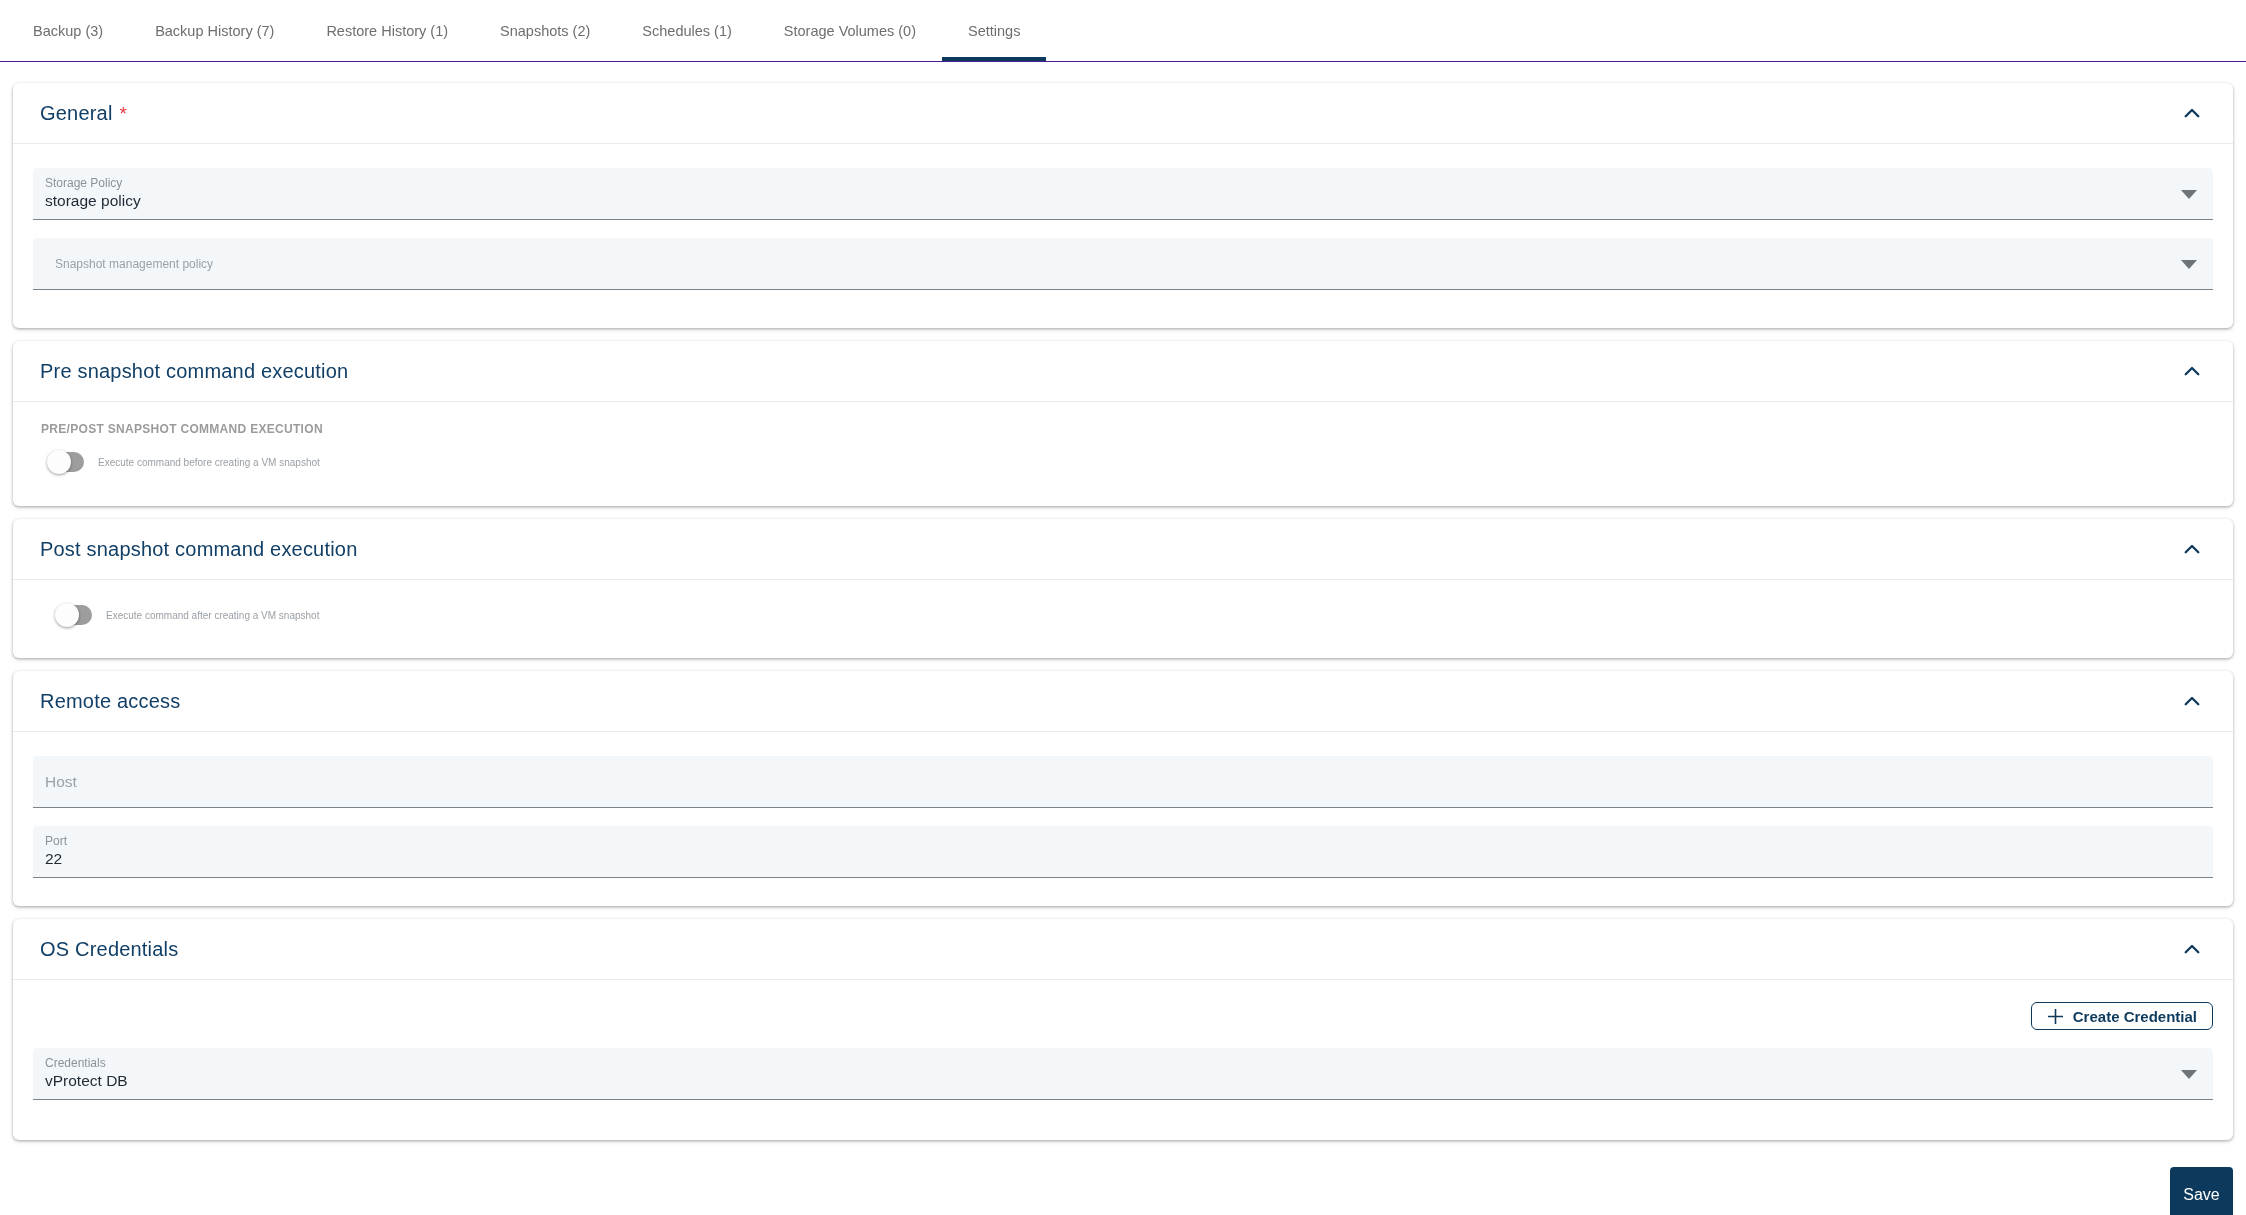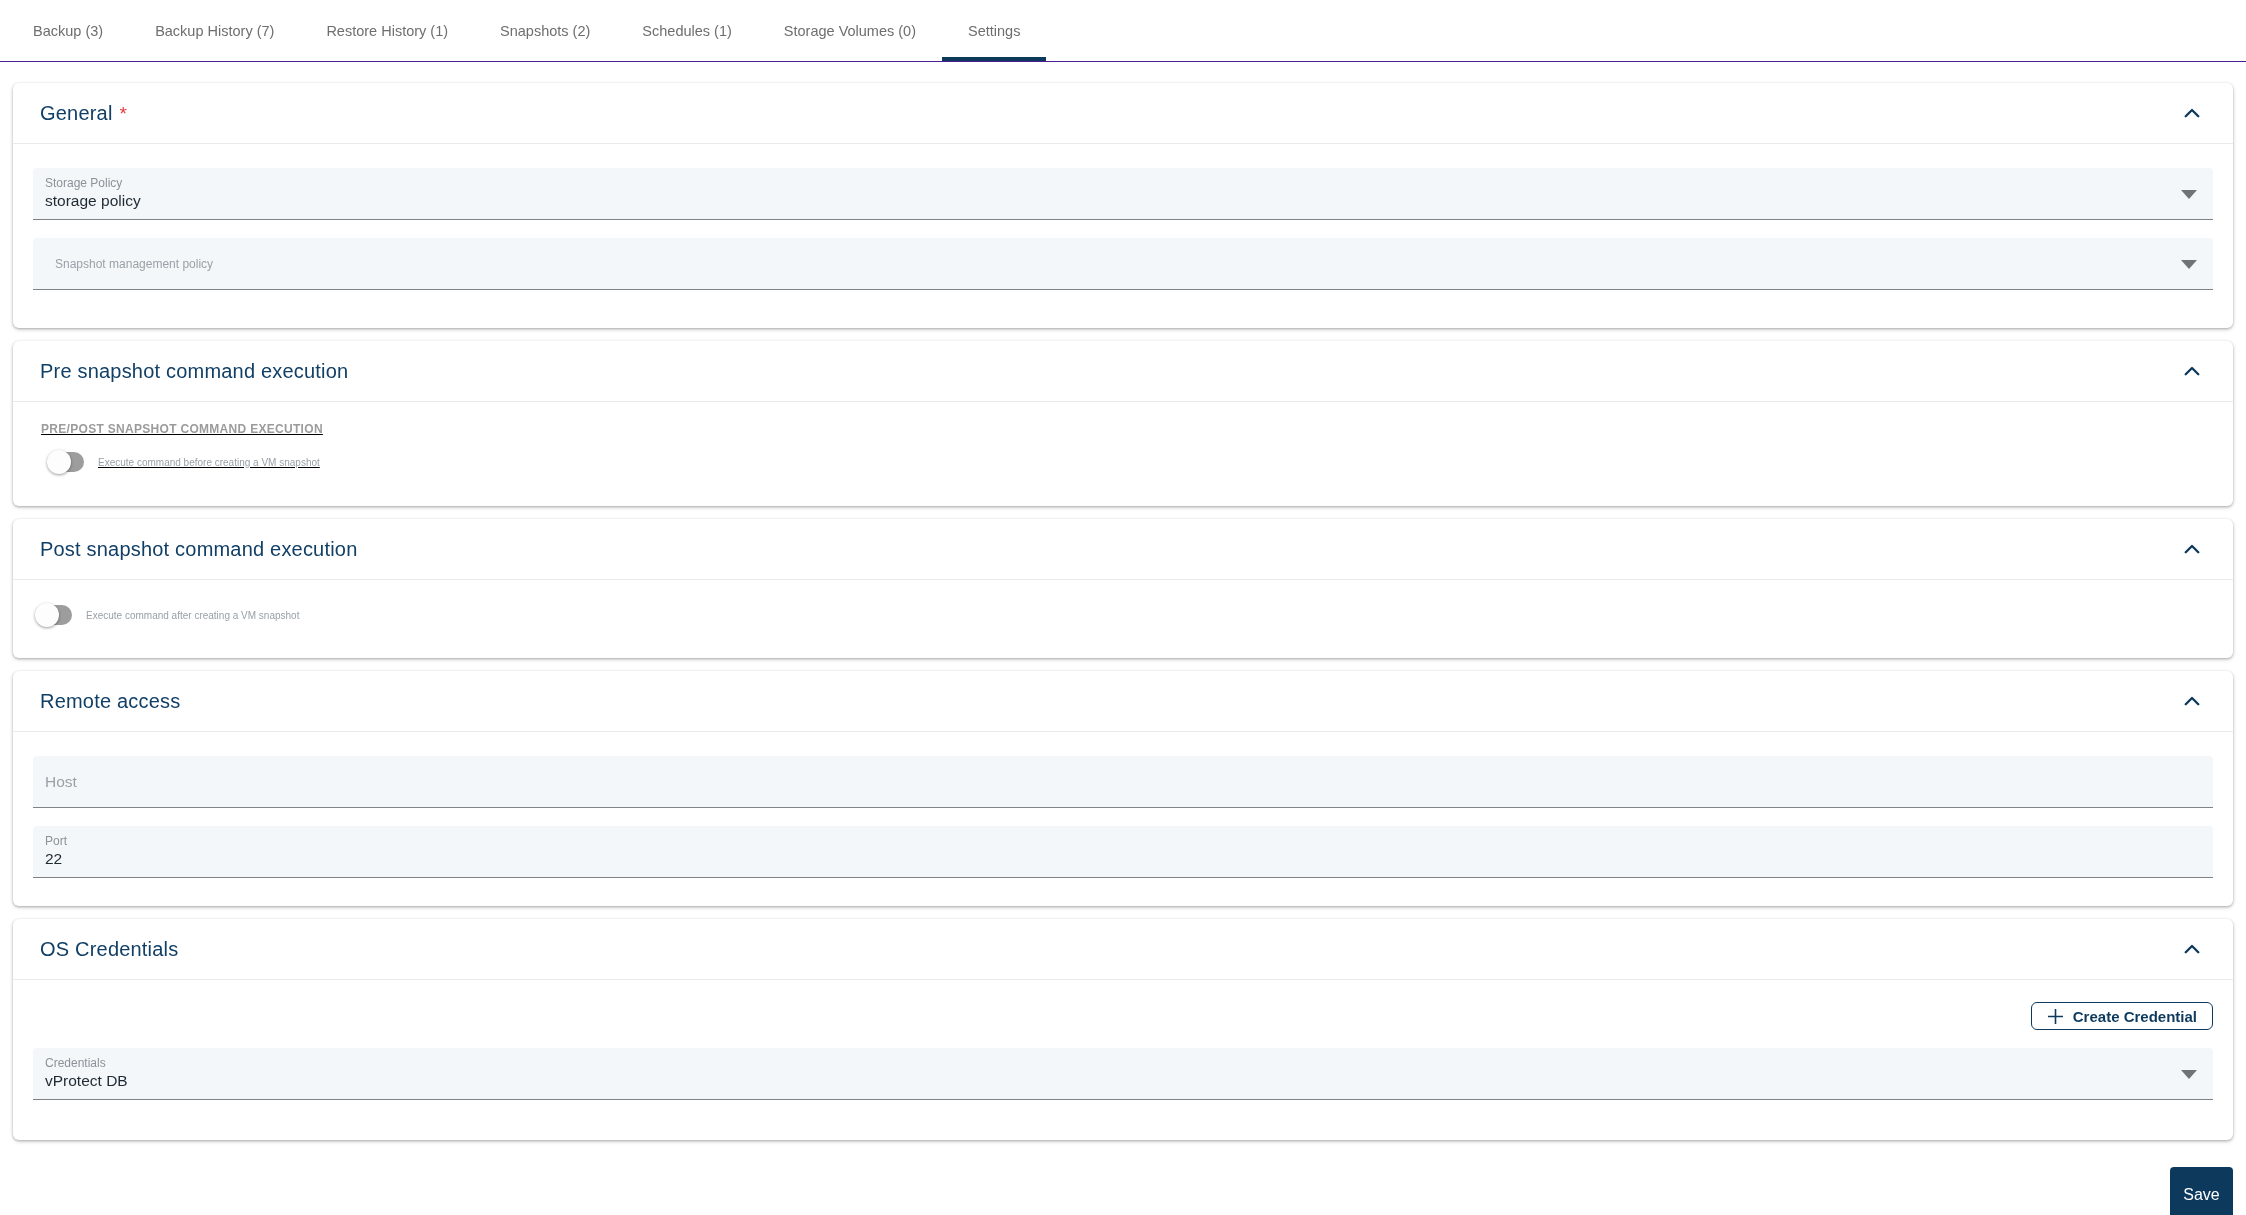--- a/index.html
+++ b/index.html
@@ -45,22 +45,22 @@
   }
   .card-title {
     margin:0; display:flex; gap:7px; align-items:baseline;
     font-size:20px; font-weight:400; color:#113f66; letter-spacing:.2px;
   }
   .req { color:#e5393f; font-size:19px; }
   .collapse { display:flex; align-items:center; cursor:pointer; }
   .collapse svg { display:block; }
 
   .card-body { padding:24px 20px 38px; }
-  .card-body.pre  { padding:20px 20px 32px;text-decoration:underline; }
-  .card-body.post { padding:23px 8px 31px; }
+  .card-body.pre  { padding:20px 20px 32px; }
+  .card-body.post { padding:23px 28px 31px; }
   .card-body.ra   { padding:24px 20px 28px; }
   .card-body.osc  { padding:22px 20px 40px; }
 
   
   .field {
     position:relative; height:52px;
     background:#f4f7fa;
     border-radius:4px 4px 0 0;
     border-bottom:1px solid #7e8387;
   }

